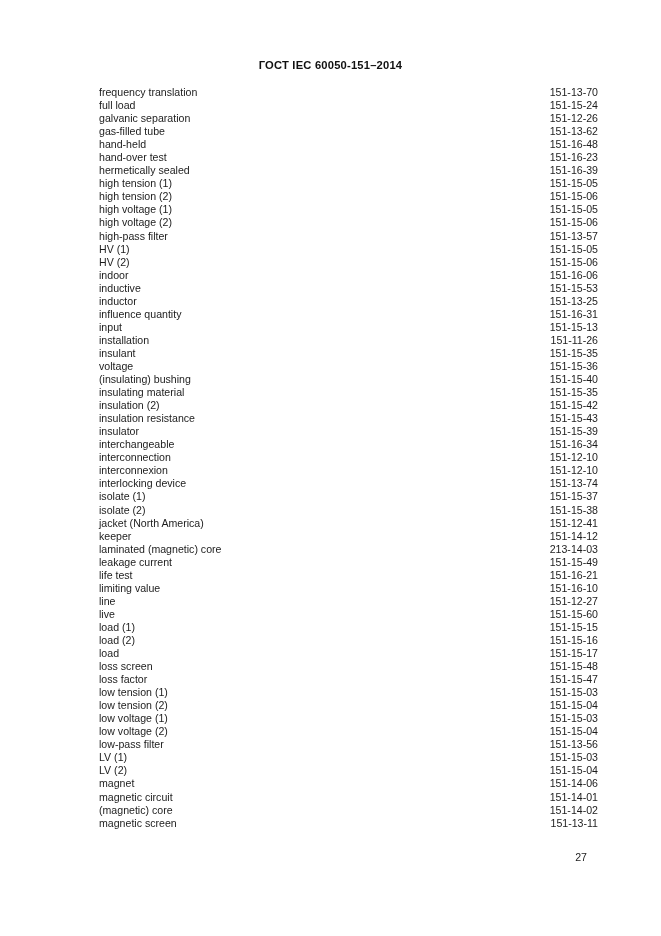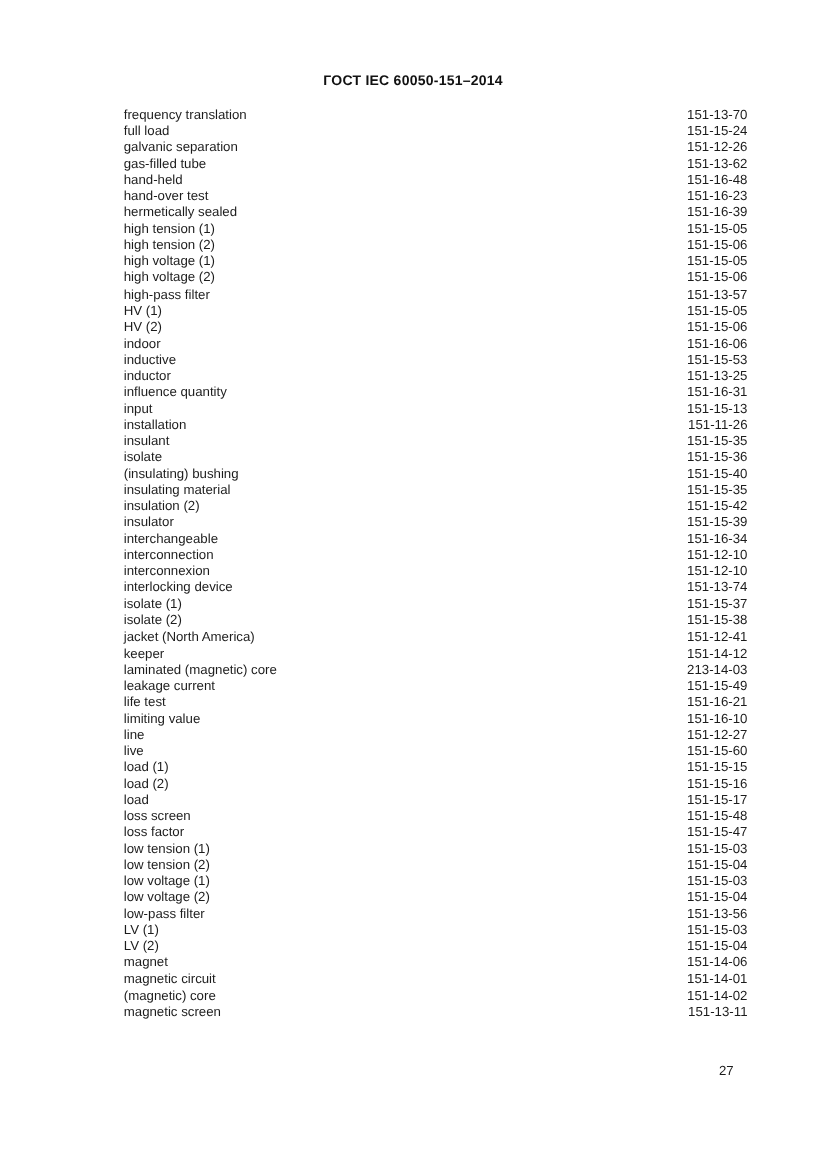--- a/index.html
+++ b/index.html
@@ -156,36 +156,40 @@
       </div>
       <div class="index-row">
         <span class="term">installation</span>
         <span class="ref">151-11-26</span>
       </div>
       <div class="index-row">
         <span class="term">insulant</span>
         <span class="ref">151-15-35</span>
       </div>
       <div class="index-row">
-        <span class="term">isolate</span>
+        <span class="term">voltage</span>
         <span class="ref">151-15-36</span>
       </div>
       <div class="index-row">
         <span class="term">(insulating) bushing</span>
         <span class="ref">151-15-40</span>
       </div>
       <div class="index-row">
         <span class="term">insulating material</span>
         <span class="ref">151-15-35</span>
       </div>
       <div class="index-row">
         <span class="term">insulation (2)</span>
         <span class="ref">151-15-42</span>
       </div>
       <div class="index-row">
+        <span class="term">insulation resistance</span>
+        <span class="ref">151-15-43</span>
+      </div>
+      <div class="index-row">
         <span class="term">insulator</span>
         <span class="ref">151-15-39</span>
       </div>
       <div class="index-row">
         <span class="term">interchangeable</span>
         <span class="ref">151-16-34</span>
       </div>
       <div class="index-row">
         <span class="term">interconnection</span>
         <span class="ref">151-12-10</span>

